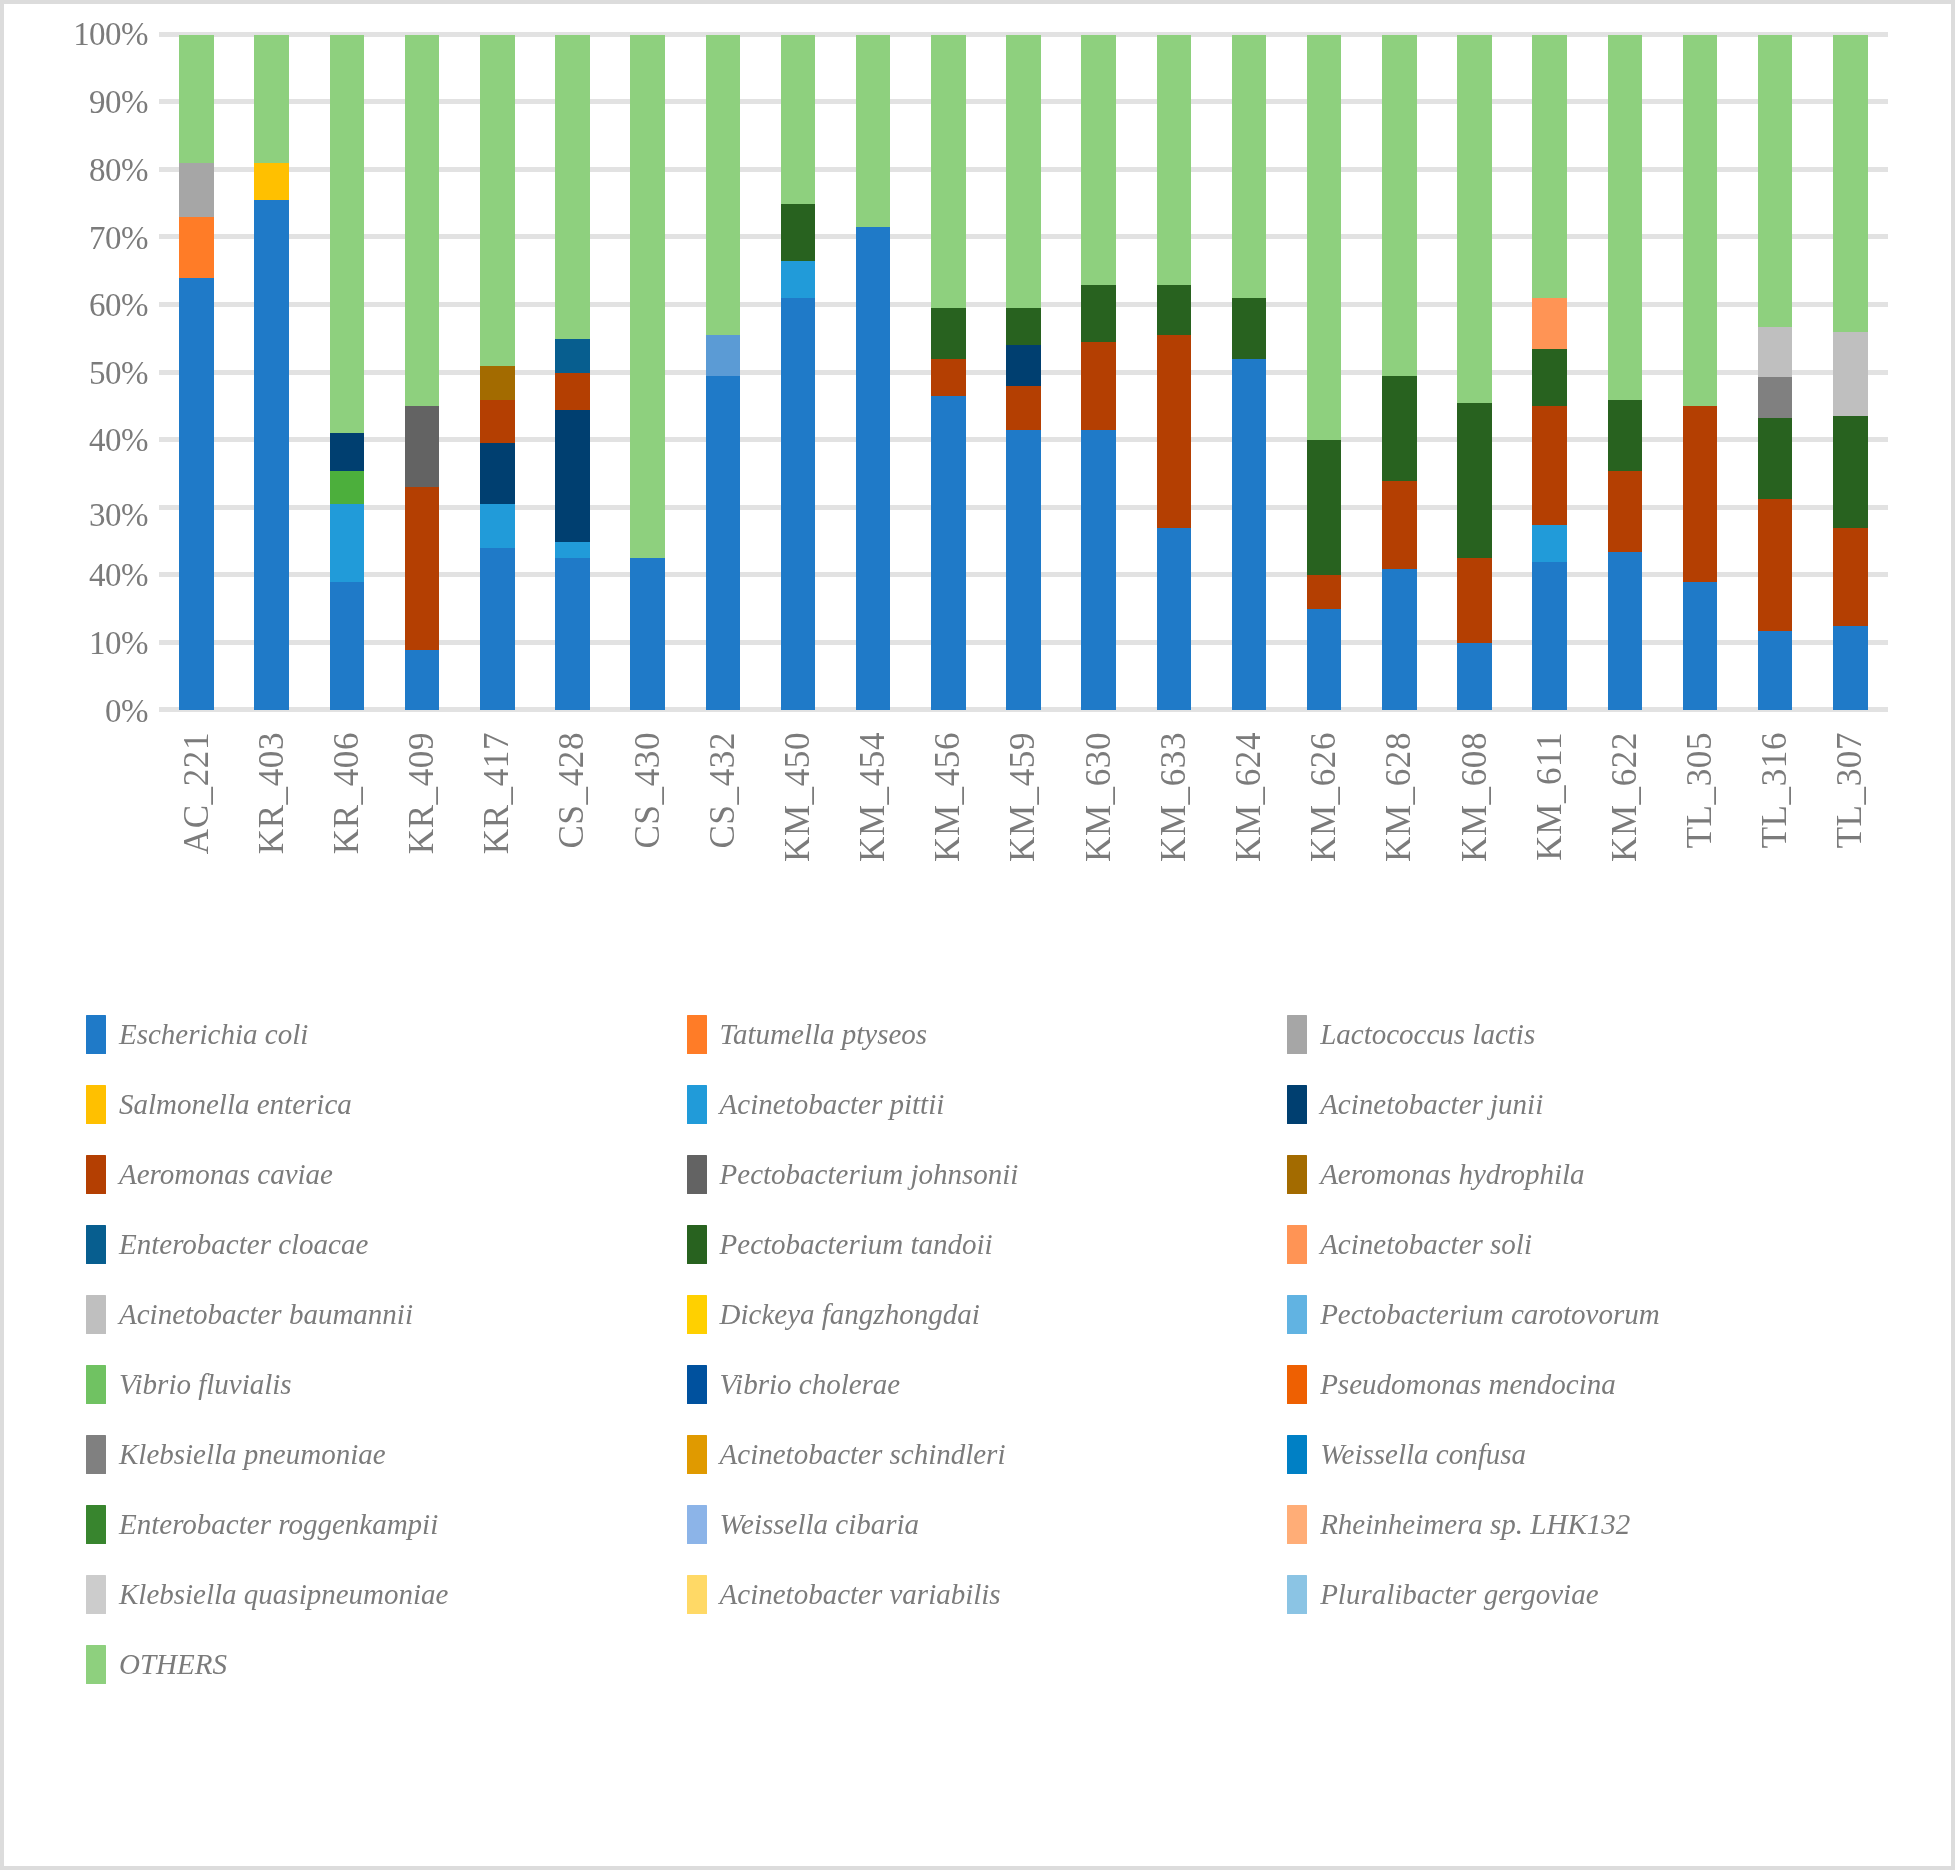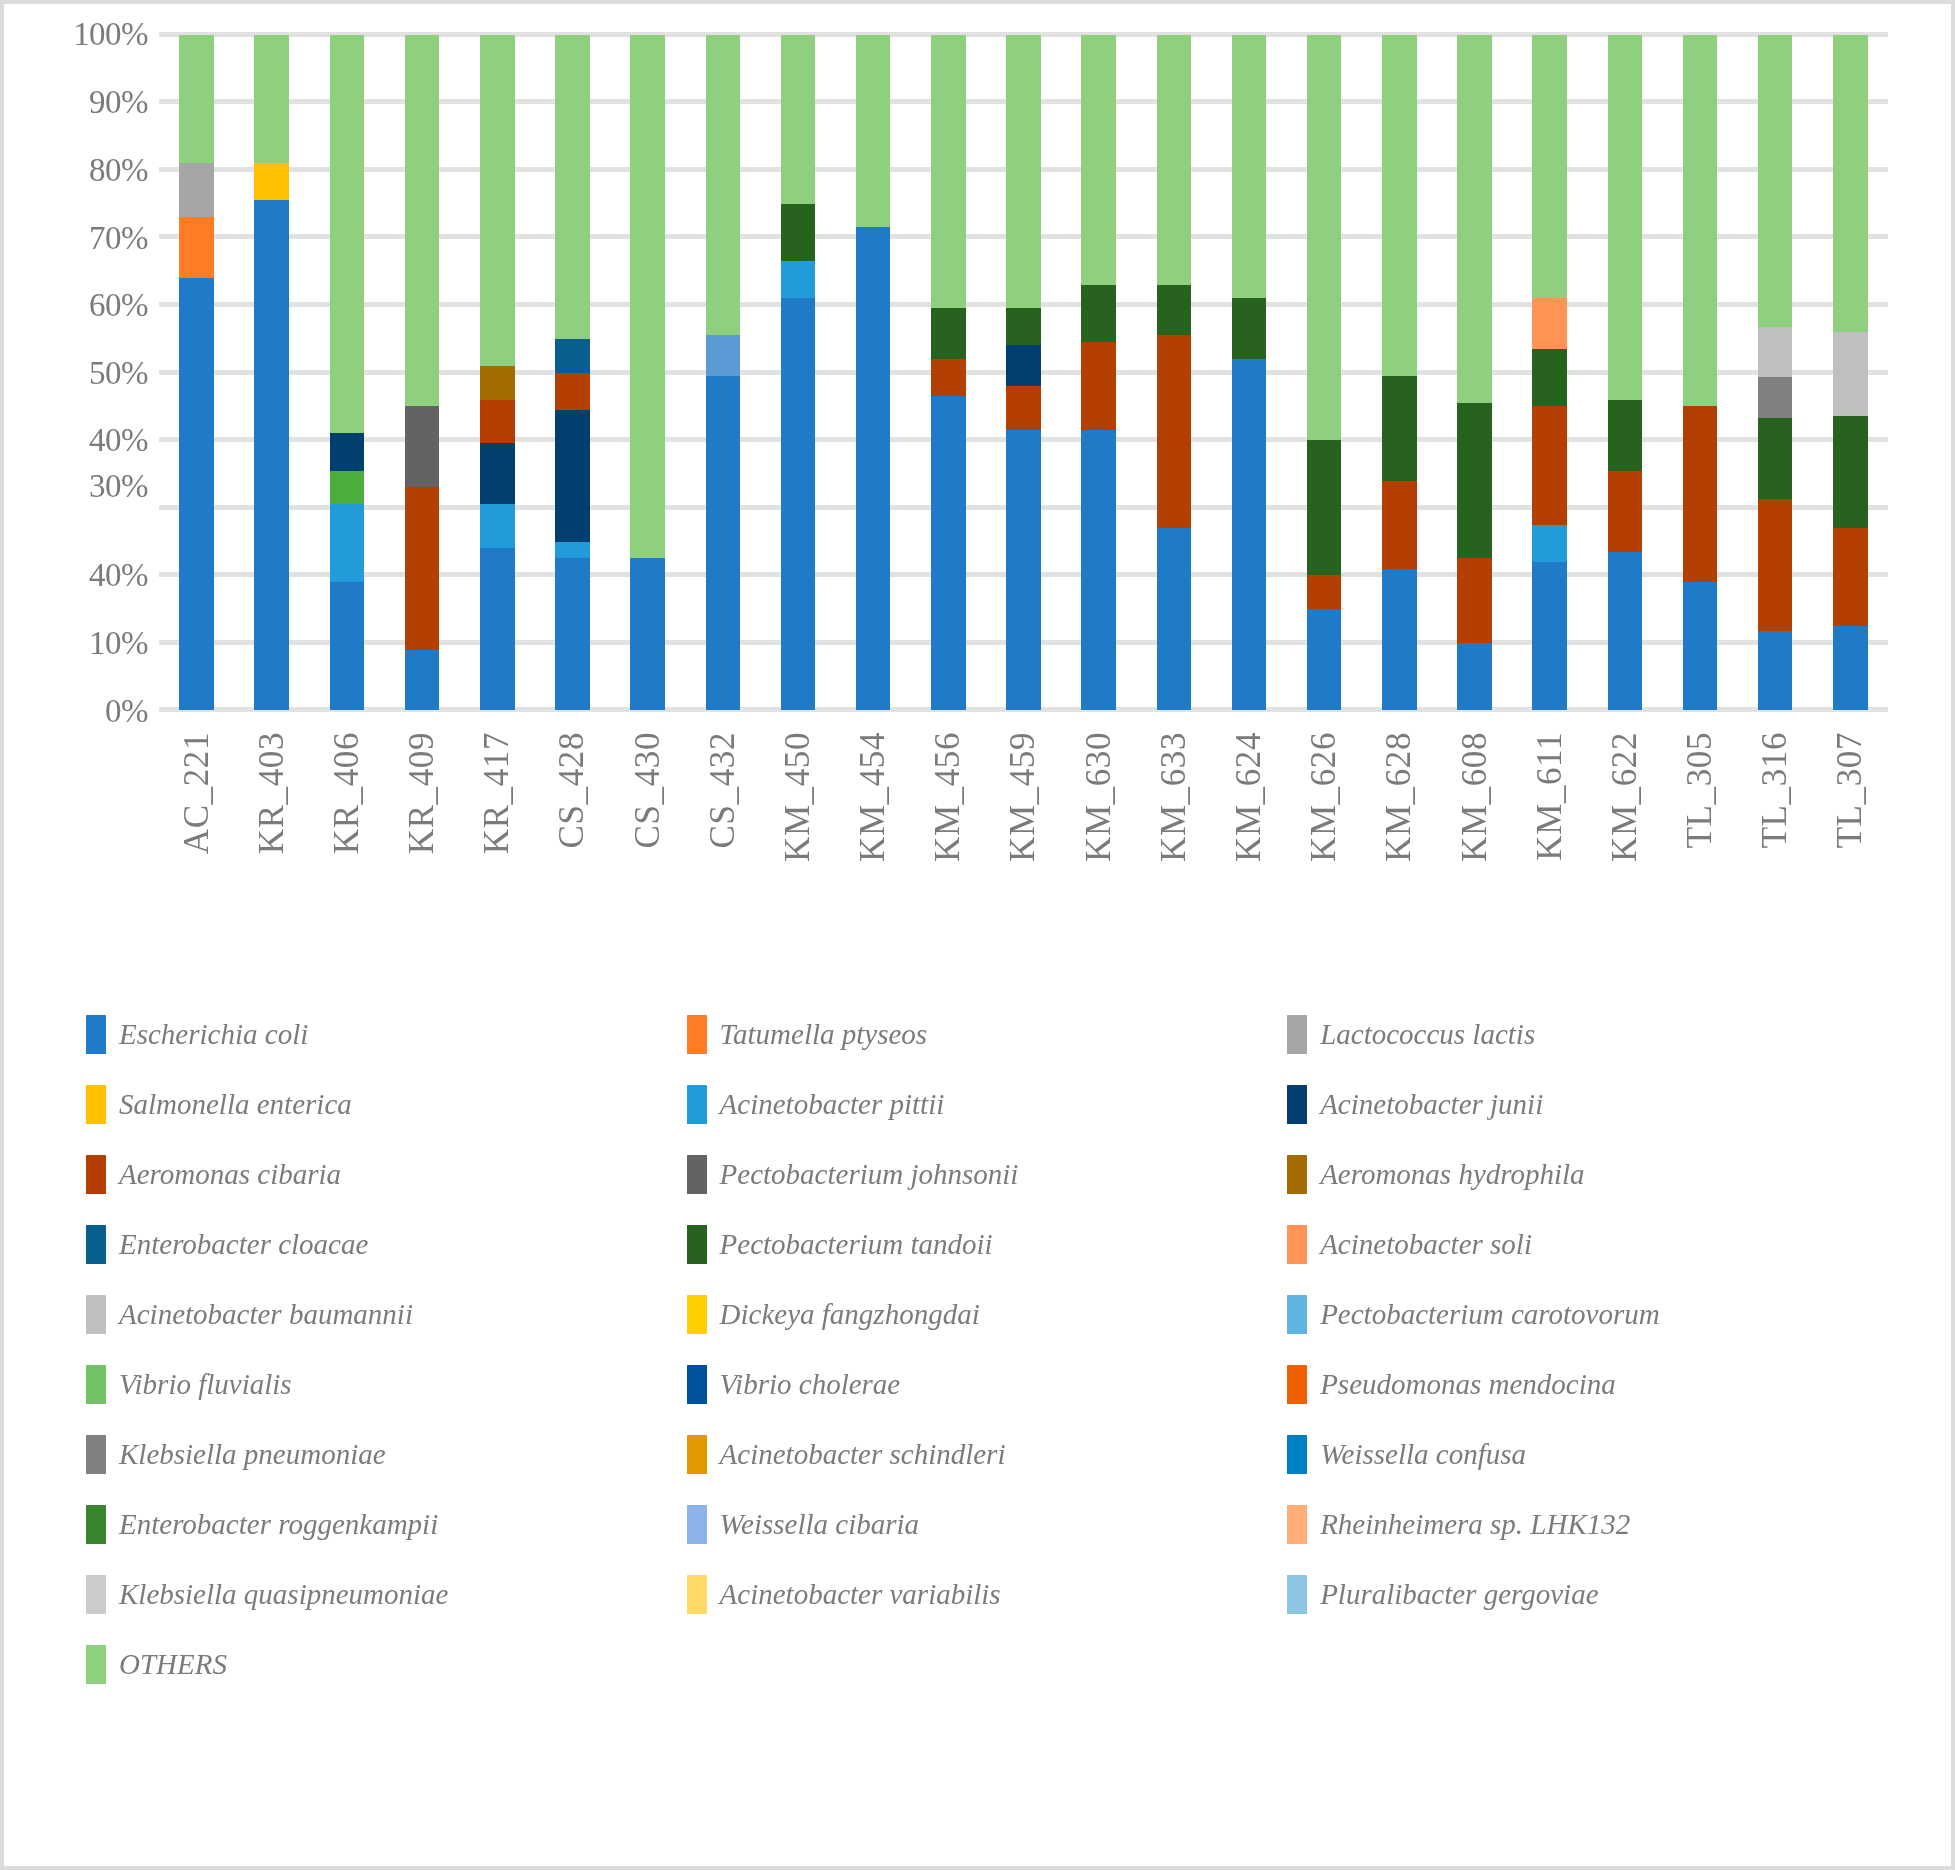--- a/index.html
+++ b/index.html
@@ -113,21 +113,21 @@
   <div id="chart-area">
 
     <div id="y-axis-labels">
         <div class="ytick" style="top: 5.9px;">100%</div>
         <div class="ytick" style="top: 73px;">90%</div>
         <div class="ytick" style="top: 141px;">80%</div>
         <div class="ytick" style="top: 209px;">70%</div>
         <div class="ytick" style="top: 276px;">60%</div>
         <div class="ytick" style="top: 344px;">50%</div>
         <div class="ytick" style="top: 411px;">40%</div>
-        <div class="ytick" style="top: 457px; margin-left: 28px;">30%</div>
+        <div class="ytick" style="top: 486px; margin-left: 28px;">30%</div>
         <div class="ytick" style="top: 546px;">40%</div>
         <div class="ytick" style="top: 614px;">10%</div>
         <div class="ytick" style="top: 682px;">0%</div>
       </div>
 
     <div id="plot">
       <div id="gridlines">
           <div class="gridline" style="top: -2.3px;"></div>
           <div class="gridline" style="top: 65px;"></div>
           <div class="gridline" style="top: 133px;"></div>
@@ -425,21 +425,21 @@
       <div class="legend-item">
         <span class="swatch" style="background: rgb(33, 155, 217);"></span>
         <span class="legend-label">Acinetobacter pittii</span>
       </div>
       <div class="legend-item">
         <span class="swatch" style="background: rgb(0, 63, 112);"></span>
         <span class="legend-label">Acinetobacter junii</span>
       </div>
       <div class="legend-item">
         <span class="swatch" style="background: rgb(180, 63, 2);"></span>
-        <span class="legend-label">Aeromonas cibaria</span>
+        <span class="legend-label">Aeromonas caviae</span>
       </div>
       <div class="legend-item">
         <span class="swatch" style="background: rgb(99, 99, 99);"></span>
         <span class="legend-label">Pectobacterium johnsonii</span>
       </div>
       <div class="legend-item">
         <span class="swatch" style="background: rgb(163, 107, 0);"></span>
         <span class="legend-label">Aeromonas hydrophila</span>
       </div>
       <div class="legend-item">

